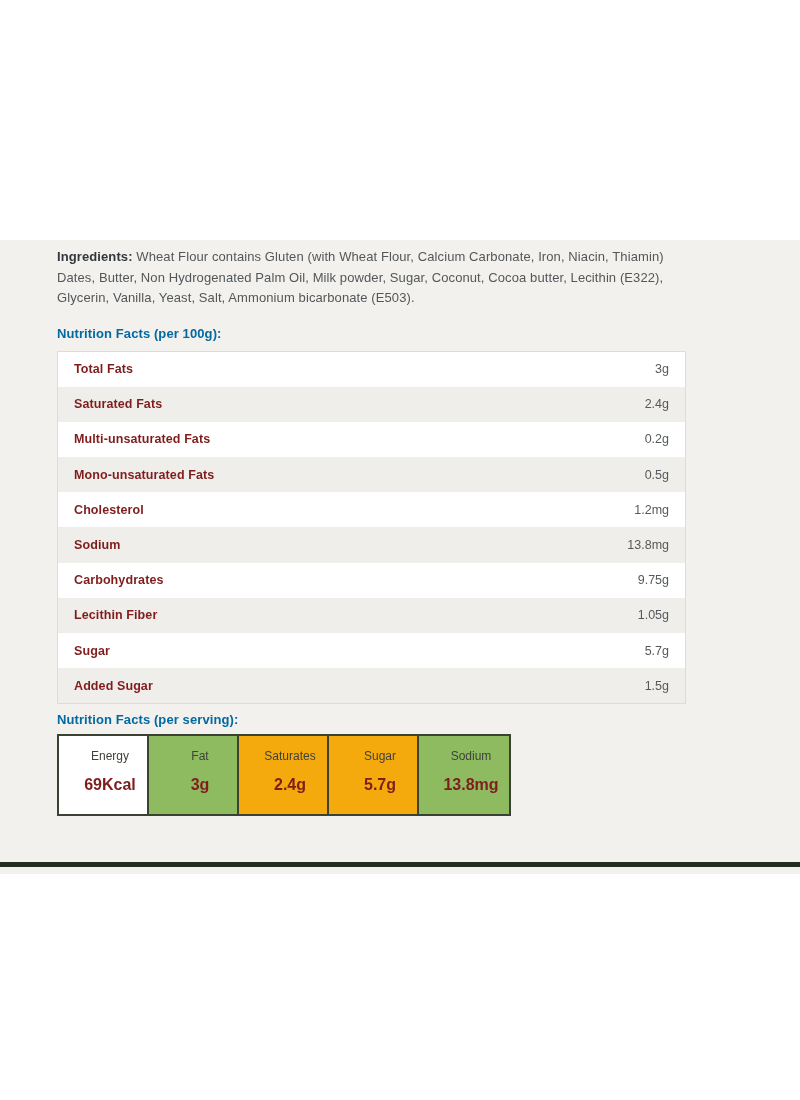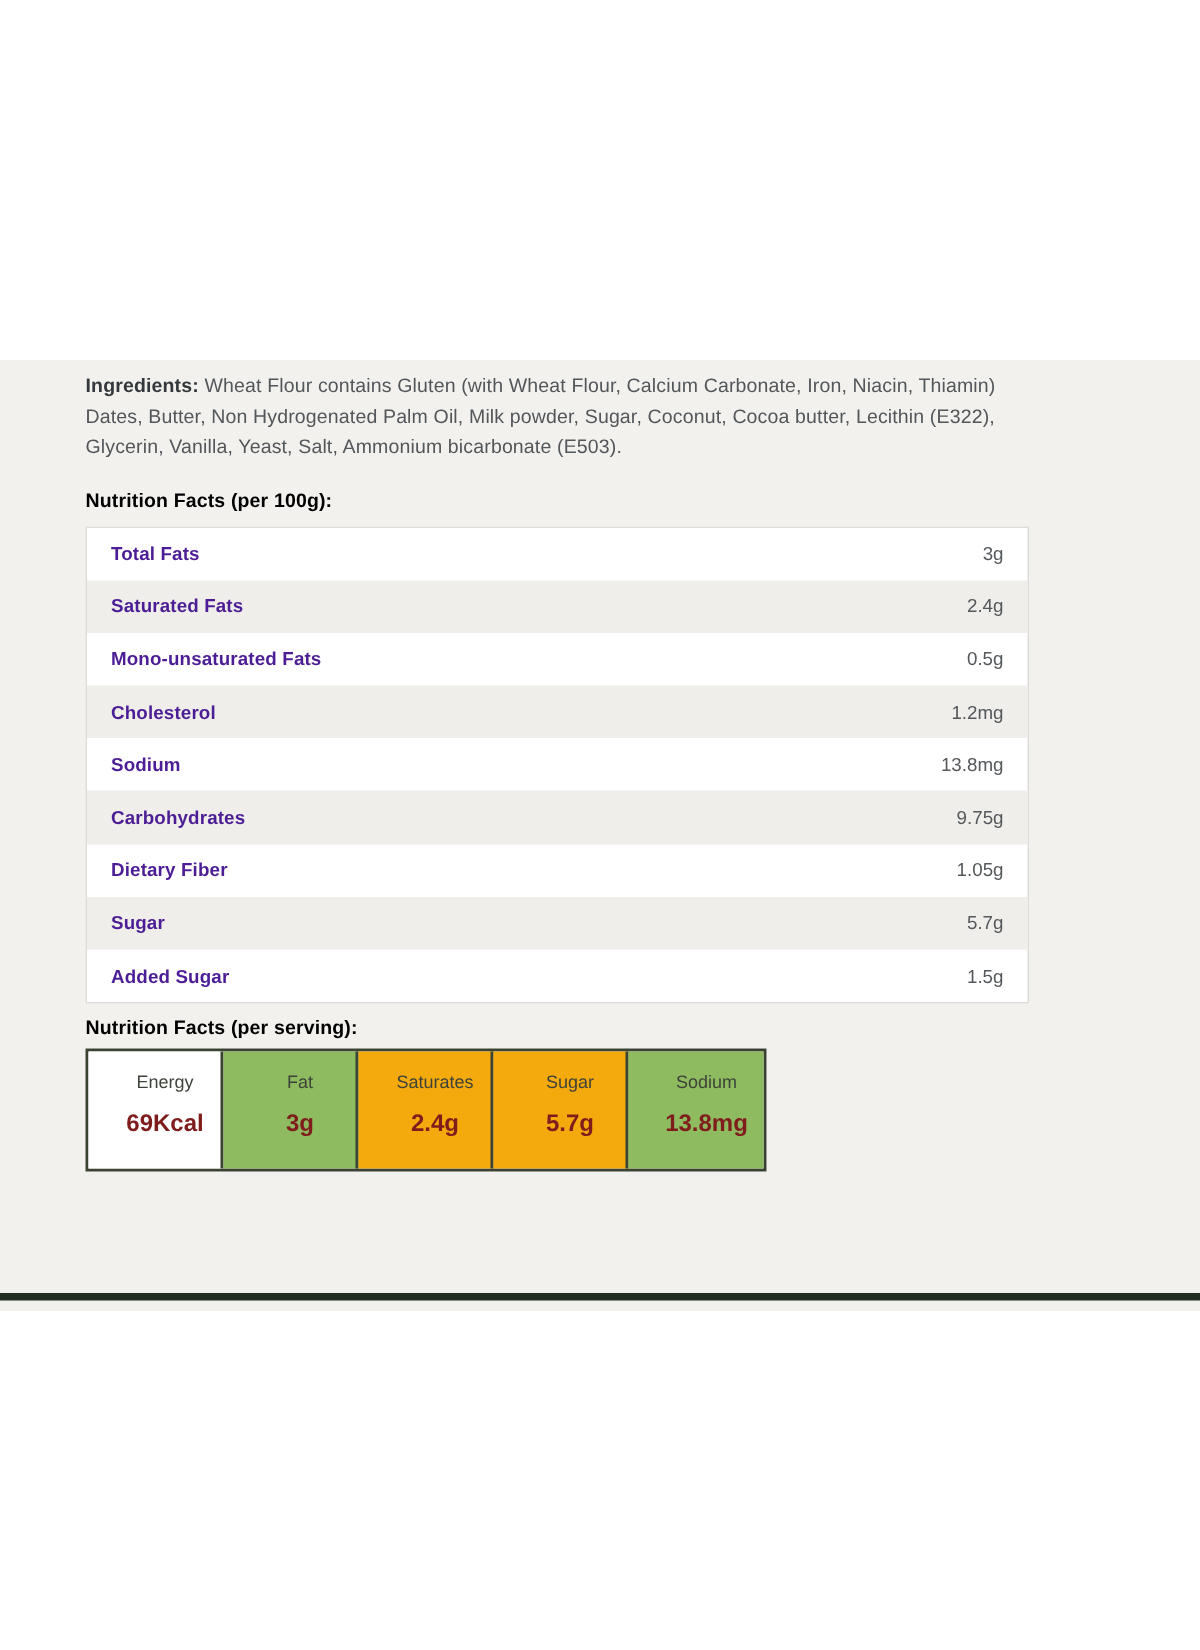--- a/index.html
+++ b/index.html
@@ -29,40 +29,40 @@
   }
   .ingredients .ing-label {
     font-weight: bold;
     color: #33383c;
   }
 
   .section-heading {
     margin-top: 17px;
     font-size: 13px;
     font-weight: bold;
-    color: #000000;
+    color: #0369a1;
     letter-spacing: 0.1px;
   }
 
   .n-table {
     margin-top: 10px;
     width: 629px;
     border: 1px solid #dddcd8;
     background: #ffffff;
   }
   .n-row {
     height: 35.2px;
     display: flex;
     align-items: center;
     justify-content: space-between;
     padding: 0 16px;
     font-size: 12.5px;
   }
   .n-row:nth-child(even) { background: #efeeea; }
-  .n-row .n-label { font-weight: bold; color: #4c1d95; letter-spacing: 0.1px; }
+  .n-row .n-label { font-weight: bold; color: #7f1d1d; letter-spacing: 0.1px; }
   .n-row .n-value { color: #55595c; }
 
   .serving-heading { margin-top: 8px; }
 
   .s-table {
     margin-top: 7px;
     display: flex;
     width: 454px;
     border: 2px solid #3a4331;
     background: #ffffff;
@@ -109,37 +109,41 @@
     <div class="n-table">
       <div class="n-row">
         <span class="n-label">Total Fats</span>
         <span class="n-value">3g</span>
       </div>
       <div class="n-row">
         <span class="n-label">Saturated Fats</span>
         <span class="n-value">2.4g</span>
       </div>
       <div class="n-row">
+        <span class="n-label">Multi-unsaturated Fats</span>
+        <span class="n-value">0.2g</span>
+      </div>
+      <div class="n-row">
         <span class="n-label">Mono-unsaturated Fats</span>
         <span class="n-value">0.5g</span>
       </div>
       <div class="n-row">
         <span class="n-label">Cholesterol</span>
         <span class="n-value">1.2mg</span>
       </div>
       <div class="n-row">
         <span class="n-label">Sodium</span>
         <span class="n-value">13.8mg</span>
       </div>
       <div class="n-row">
         <span class="n-label">Carbohydrates</span>
         <span class="n-value">9.75g</span>
       </div>
       <div class="n-row">
-        <span class="n-label">Dietary Fiber</span>
+        <span class="n-label">Lecithin Fiber</span>
         <span class="n-value">1.05g</span>
       </div>
       <div class="n-row">
         <span class="n-label">Sugar</span>
         <span class="n-value">5.7g</span>
       </div>
       <div class="n-row">
         <span class="n-label">Added Sugar</span>
         <span class="n-value">1.5g</span>
       </div>

